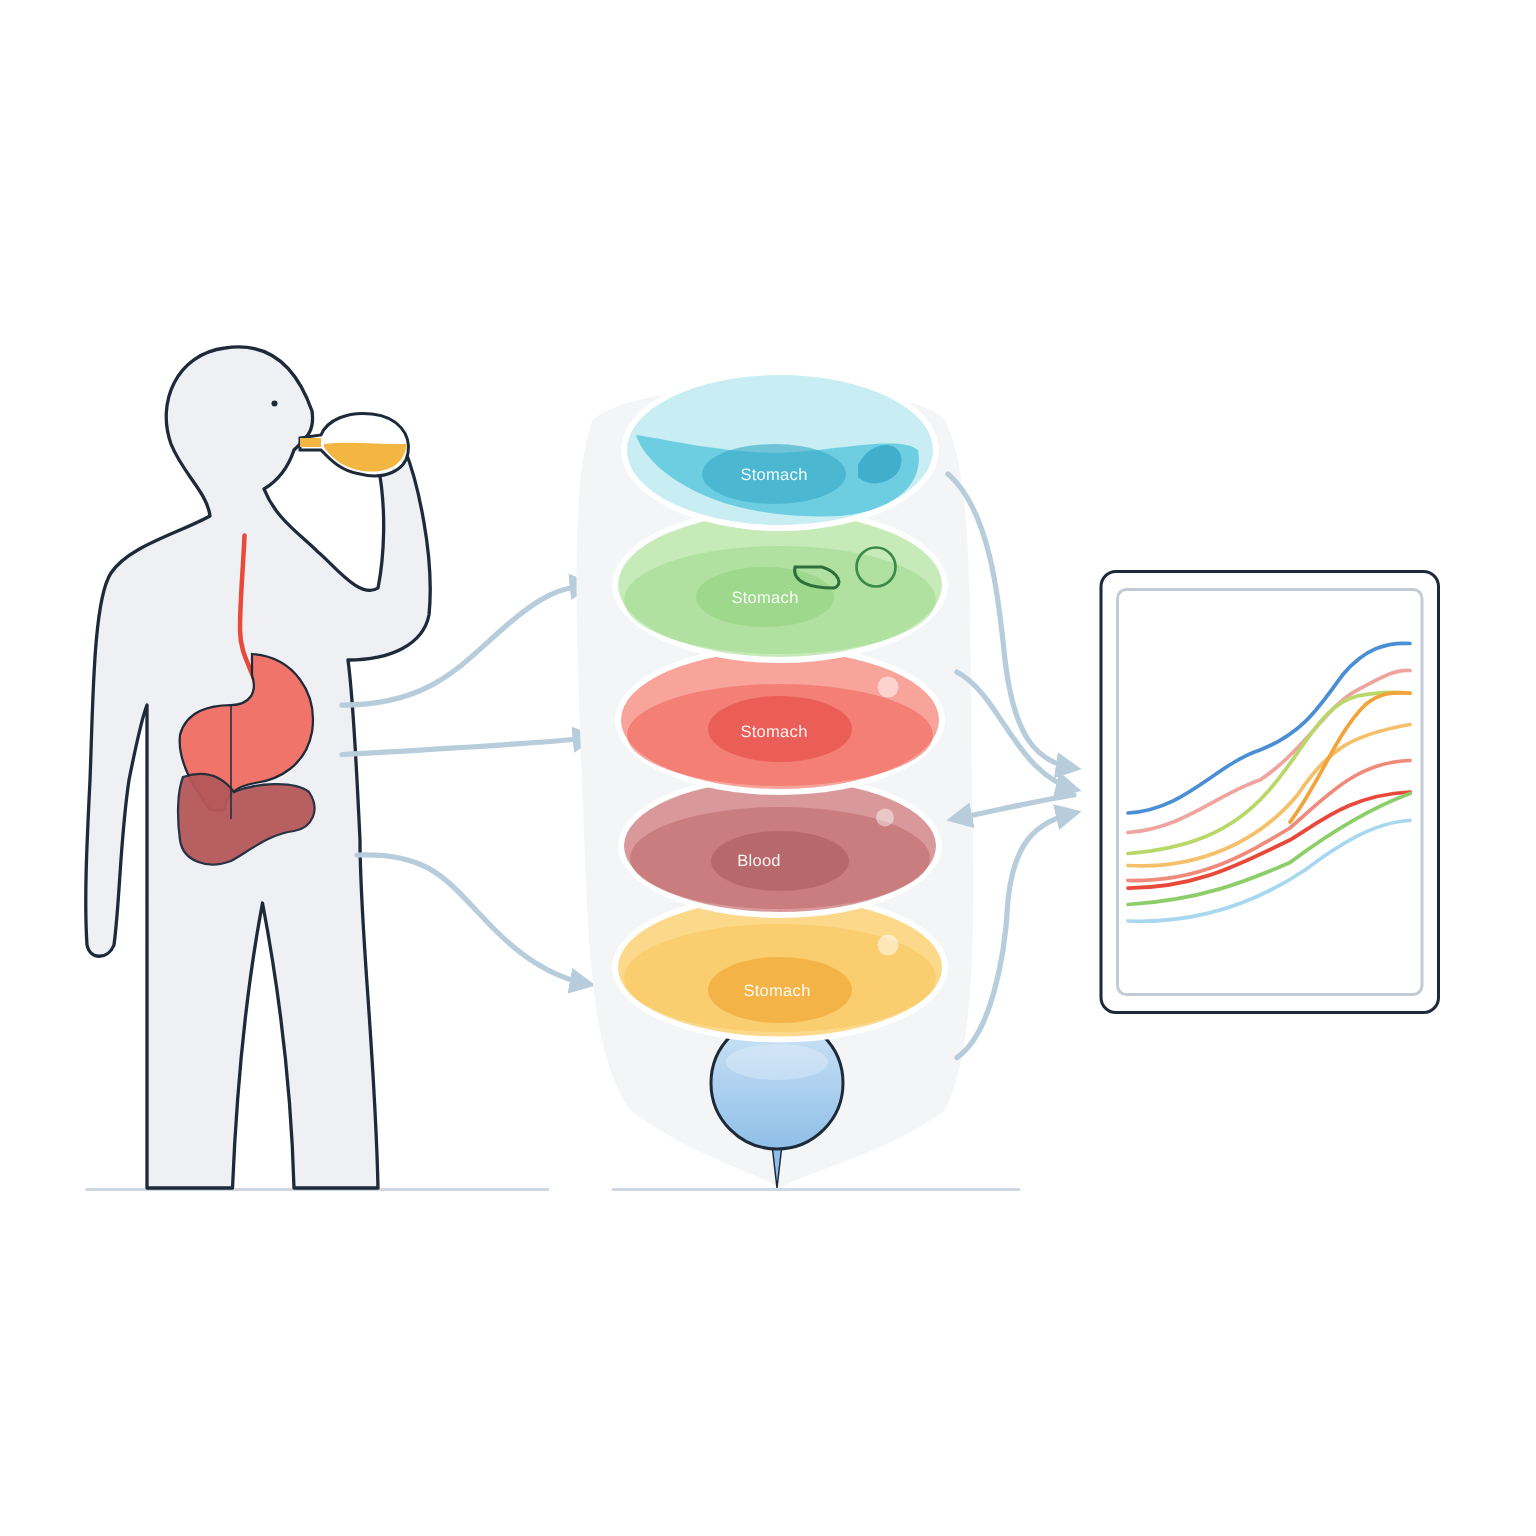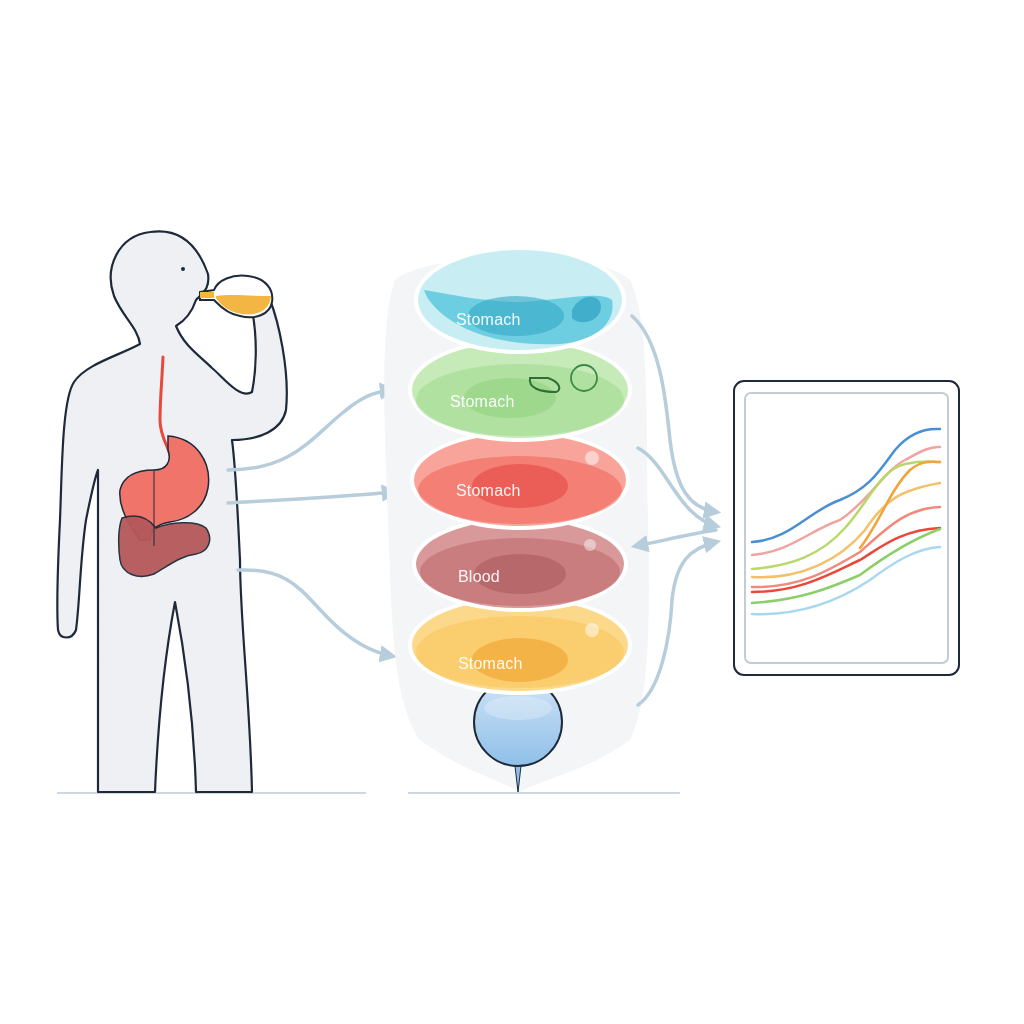--- a/index.html
+++ b/index.html
@@ -1,18 +1,18 @@
 <!DOCTYPE html>
 <html><head>
   <meta charset="utf-8">
   <style>
     html, body { margin: 0; padding: 0; background: #ffffff; }
     body { width: 1024px; height: 1024px; position: relative; overflow: hidden; font-family: "Liberation Sans", sans-serif; }
     svg.scene { position: absolute; left: 0; top: 0; width: 1024px; height: 1024px; }
-    .layer-label { position: absolute; color: #ffffff; font-size: 16px; letter-spacing: 0.2px; text-align: left; width: 120px; transform: translateX(-50%); opacity: 0.92; }
+    .layer-label { position: absolute; color: #ffffff; font-size: 11px; letter-spacing: 0.2px; text-align: center; width: 120px; transform: translateX(-50%); opacity: 0.92; }
   </style>
 </head>
 <body>
 
 <svg class="scene" viewBox="0 0 1024 1024" xmlns="http://www.w3.org/2000/svg">
   <defs>
     <marker id="arrowhead" viewBox="0 0 10 10" refX="7" refY="5" markerWidth="5" markerHeight="5" orient="auto">
       <path d="M0,0 L10,5 L0,10 z" fill="#b7cddb"></path>
     </marker>
     <linearGradient id="bulbGrad" x1="0" y1="0" x2="0" y2="1">
@@ -128,14 +128,14 @@
       <path d="M752,603 C800,600 830,588 860,575 C880,560 910,540 940,529" stroke="#8ccf6a"></path>
       <path d="M752,614 C800,616 840,600 870,580 C890,565 915,548 940,547" stroke="#a8d8f0"></path>
       <path d="M860,548 C880,522 890,490 910,470 C922,460 932,462 940,462" stroke="#f0a43a"></path>
     </g>
   </g>
 </svg>
 
 <div class="layer-label" style="left:516px; top:311px;">Stomach</div>
 <div class="layer-label" style="left:510px; top:393px;">Stomach</div>
 <div class="layer-label" style="left:516px; top:482px;">Stomach</div>
-<div class="layer-label" style="left:518px; top:568px;">Blood</div>
+<div class="layer-label" style="left:506px; top:568px;">Blood</div>
 <div class="layer-label" style="left:518px; top:655px;">Stomach</div>
 
 </body></html>

